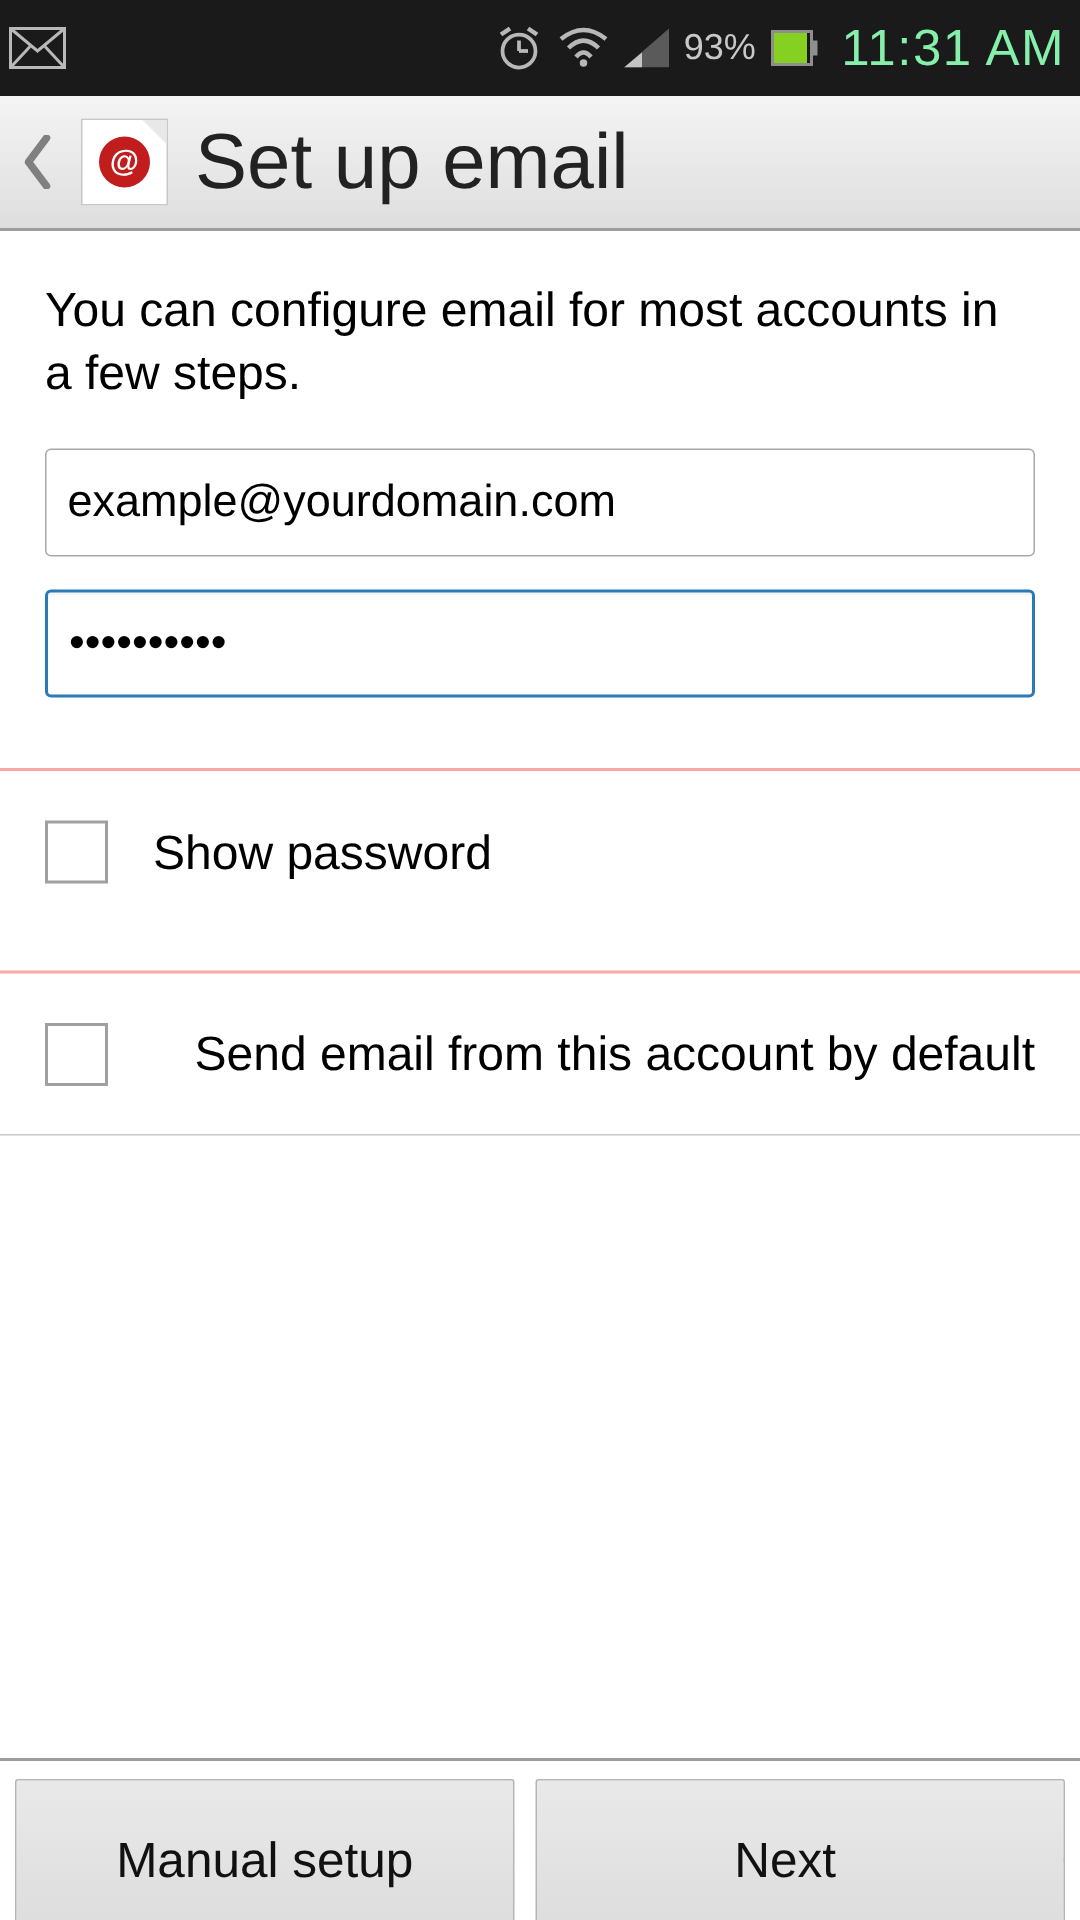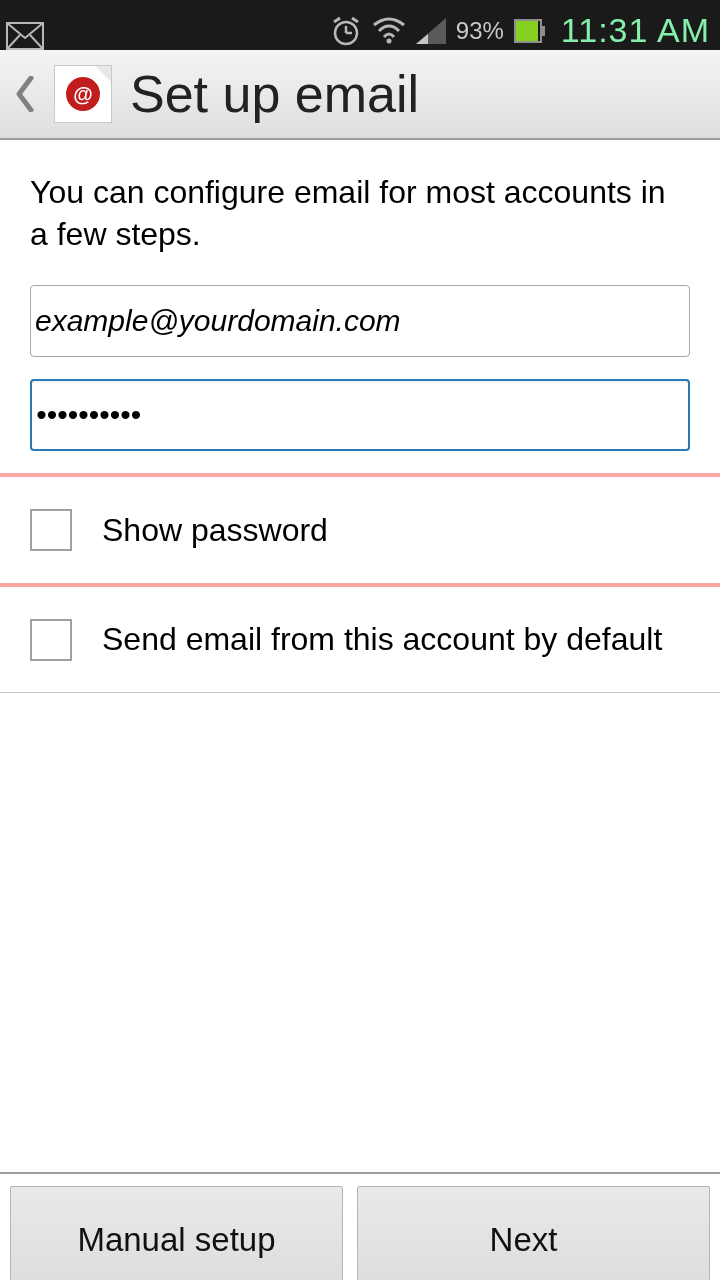--- a/index.html
+++ b/index.html
@@ -1,25 +1,25 @@
 <!DOCTYPE html>
 <html><head>
   <meta charset="utf-8">
   <style>
     * { box-sizing: border-box; margin: 0; padding: 0; }
     html, body { width: 720px; height: 1280px; overflow: hidden; font-family: Arial, Helvetica, sans-serif; }
     body { display: flex; flex-direction: column; background: #fff; }
 
     
     .statusbar {
-      height: 50px;
+      height: 64px;
       background: #1a1a1a;
       color: #b8b8b8;
       display: flex;
-      align-items: flex-end;
+      align-items: center;
       padding: 0 10px 0 6px;
       font-size: 28px;
     }
     .status-left { display: flex; align-items: center; gap: 8px; }
     .status-right { margin-left: auto; display: flex; align-items: center; gap: 10px; }
     .env-icon svg { display: block; }
     .battery-pct { font-size: 24px; color: #c8c8c8; }
     .clock { font-size: 34px; color: #86efac; margin-left: 6px; letter-spacing: 1px;}
     .battery-wrap { display: flex; align-items: center; }
     .battery-body { width: 28px; height: 24px; border: 2px solid #8e8e8e; display: flex; align-items: center; }
@@ -56,32 +56,33 @@
     .actionbar-title { font-size: 52px; color: #222; }
 
     
     .content { flex: 1; display: flex; flex-direction: column; }
     .intro { font-size: 32px; color: #000; padding: 32px 30px 30px; line-height: 1.3; }
 
     .field-wrap { padding: 0 30px; }
     .textfield {
       width: 100%; height: 72px;
       border: 1px solid #a8a8a8; border-radius: 4px;
-      font-size: 30px; color: #000; padding: 0 4px; outline: none;
-      margin-bottom: 22px; background: #fff; font-style: italic;
+      font-size: 30px; color: #000; padding: 0 14px; outline: none;
+      margin-bottom: 22px; background: #fff;
     }
     .textfield.focused { border: 2px solid #2a7ab8; box-shadow: inset 0 2px 2px rgba(0,0,0,0.05); }
     .textfield::placeholder { color: #888; }
 
     .option-row {
       display: flex; align-items: center; gap: 30px;
       height: 110px; padding: 0 30px;
-      border-top: 4px solid #fca5a5;
-    }
-    .option-row.last { border-bottom: 1px solid #c8c8c8; }
+      border-top: 2px solid #fca5a5;
+      margin-top: 25px;
+    }
+    .option-row.last { border-bottom: 1px solid #c8c8c8; justify-content: space-between; }
     .chk {
       width: 42px; height: 42px; border: 2px solid #a0a0a0; background: #fff;
     }
     .option-label { font-size: 32px; color: #000; }
 
     .spacer { flex: 1; }
 
     
     .footer {
       border-top: 2px solid #9c9c9c;

